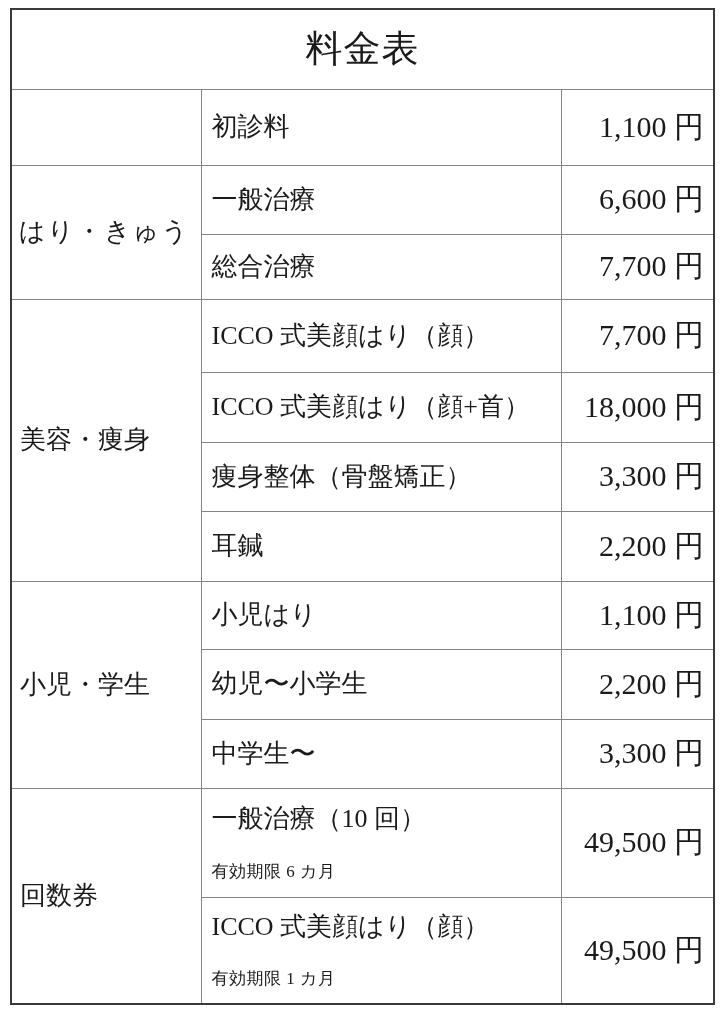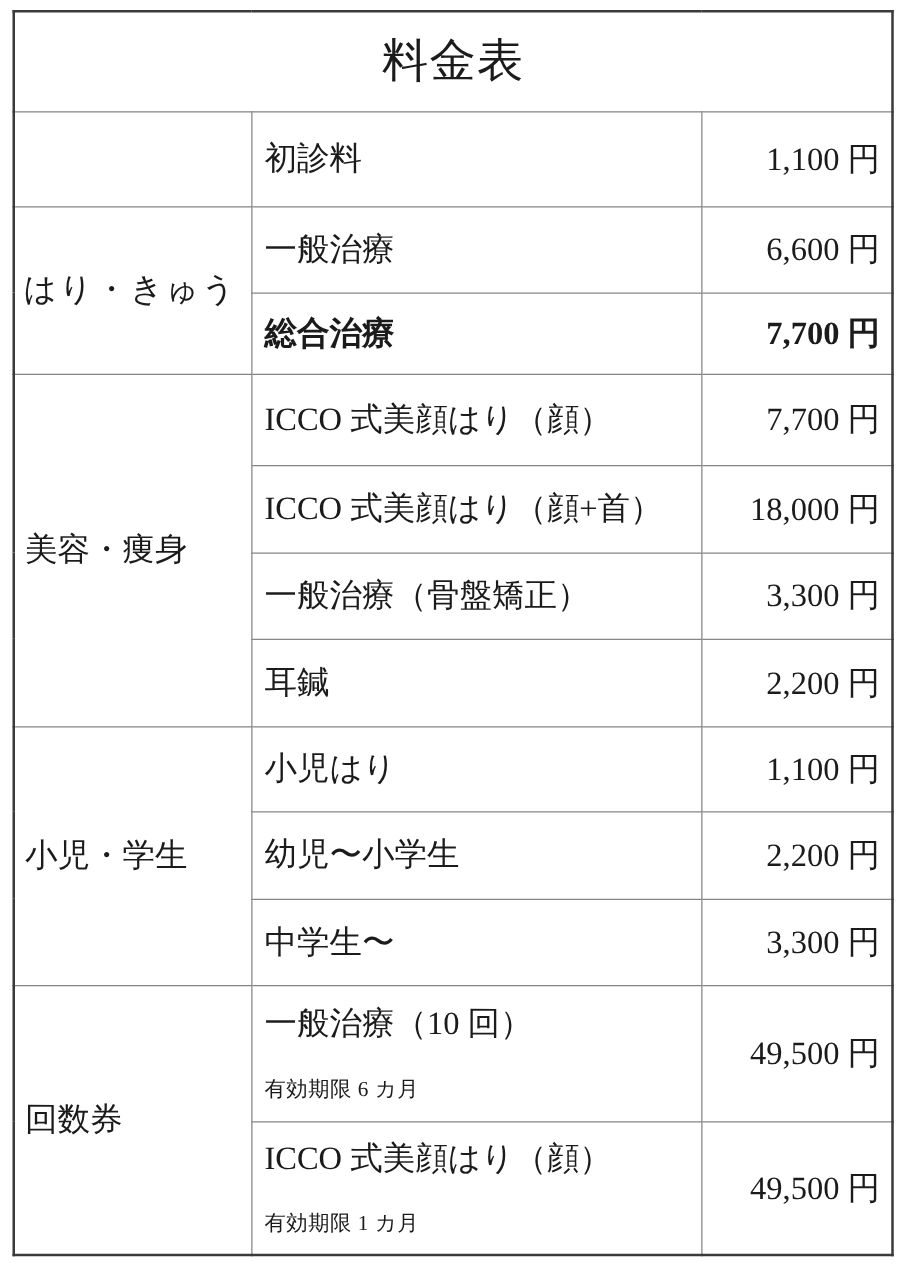--- a/index.html
+++ b/index.html
@@ -54,21 +54,21 @@
     font-size: 26px;
     padding: 0 6px 0 10px;
     line-height: 1.15;
   }
   .item-note {
     font-size: 17px;
     margin-top: 28px;
     letter-spacing: 0.5px;
   }
   td.price-cell {
-    font-size: 26px;
+    font-size: 30px;
     text-align: right;
     padding: 0 9px 0 4px;
     white-space: nowrap;
   }
 </style>
 </head>
 <body>
 
 <div class="page">
   <table class="price-table">
@@ -86,36 +86,36 @@
         <td class="cat-cell"></td>
         <td class="item-cell">初診料</td>
         <td class="price-cell">1,100 円</td>
       </tr>
 
       <tr style="height:69px;">
         <td class="cat-cell cat-center" rowspan="2">はり・きゅう</td>
         <td class="item-cell">一般治療</td>
         <td class="price-cell">6,600 円</td>
       </tr>
-      <tr style="height:65px;font-weight:bold;">
+      <tr style="height:65px;">
         <td class="item-cell">総合治療</td>
         <td class="price-cell">7,700 円</td>
       </tr>
 
       <tr style="height:73px;">
         <td class="cat-cell" rowspan="4">美容・痩身</td>
         <td class="item-cell">ICCO 式美顔はり（顔）</td>
         <td class="price-cell">7,700 円</td>
       </tr>
       <tr style="height:70px;">
         <td class="item-cell">ICCO 式美顔はり（顔+首）</td>
         <td class="price-cell">18,000 円</td>
       </tr>
       <tr style="height:69px;">
-        <td class="item-cell">一般治療（骨盤矯正）</td>
+        <td class="item-cell">痩身整体（骨盤矯正）</td>
         <td class="price-cell">3,300 円</td>
       </tr>
       <tr style="height:70px;">
         <td class="item-cell">耳鍼</td>
         <td class="price-cell">2,200 円</td>
       </tr>
 
       <tr style="height:68px;">
         <td class="cat-cell" rowspan="3">小児・学生</td>
         <td class="item-cell">小児はり</td>

